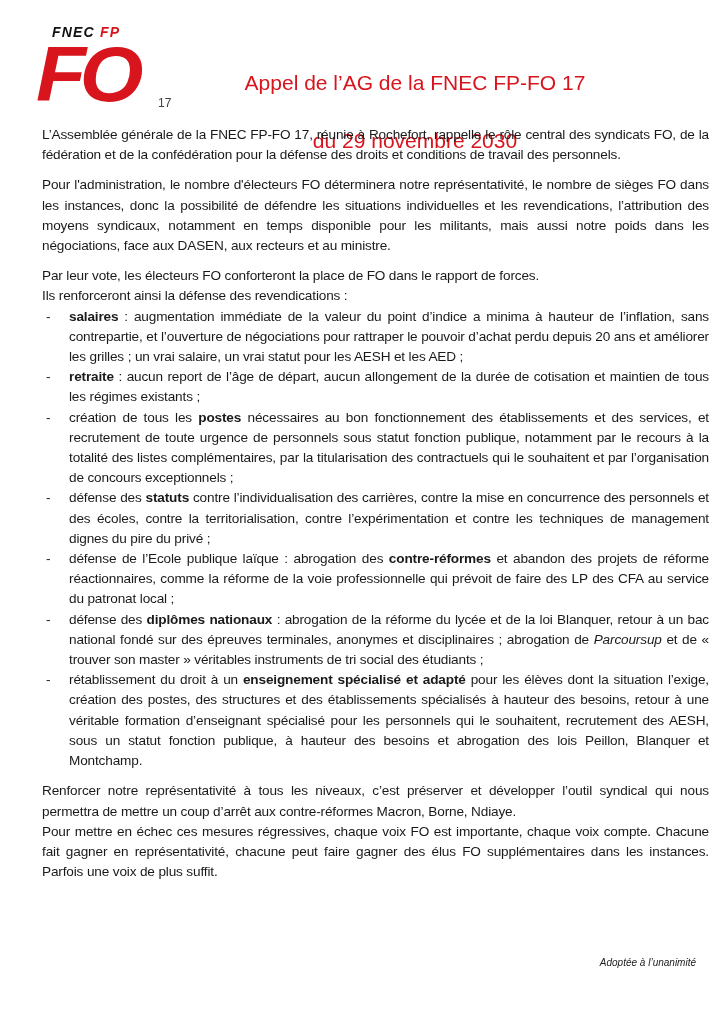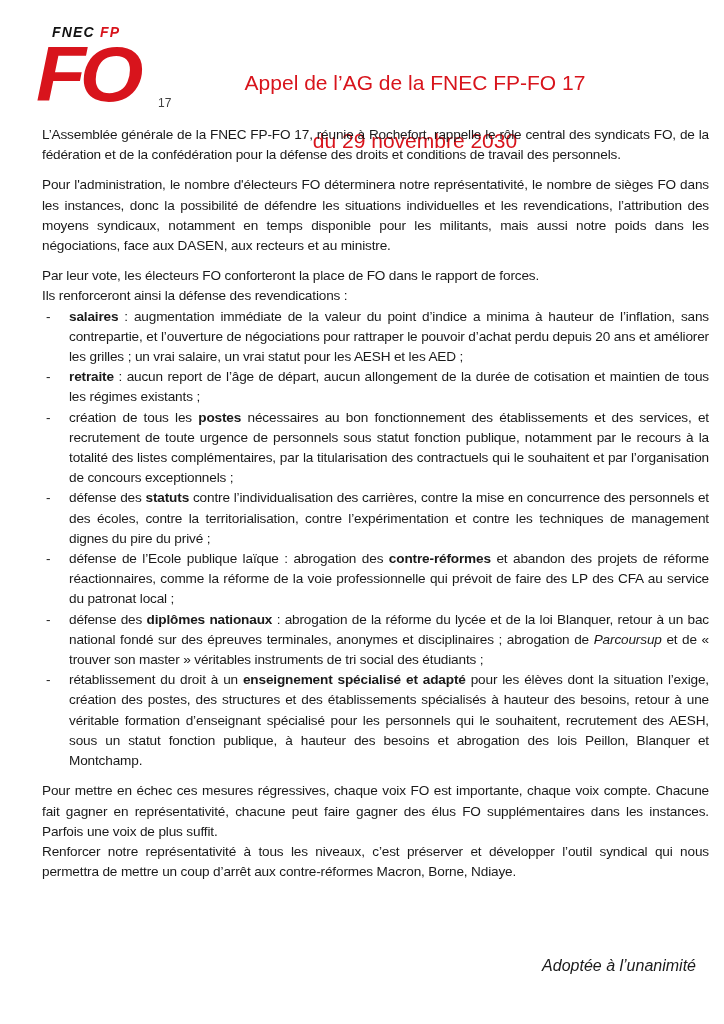--- a/index.html
+++ b/index.html
@@ -18,21 +18,21 @@
   .title div { white-space:nowrap;margin-top:32px; }
   .body { position:absolute; left:42px; top:125px; width:667px; font-size:13.6px;
           line-height:20.2px; text-align:justify; letter-spacing:-0.15px; }
   .body p { margin:0; }
   .gap { height:10px; }
   ul.claims { list-style:none; margin:0; padding:0; }
   ul.claims li { position:relative; padding-left:27px; }
   ul.claims li .dash { position:absolute; left:4px; top:0; }
   b { font-weight:bold; }
   i { font-style:italic; }
-  .sig { position:absolute; right:28px; top:957px; font-style:italic; font-size:16px; }
+  .sig { position:absolute; right:28px; top:957px; font-style:italic; font-size:10px; }
   sup { font-size:8px; line-height:0; vertical-align:super; }
 </style>
 </head>
 <body>
 
 <div class="logo">
   <div class="fnec"><span>FNEC</span> <span class="fp">FP</span></div>
   <div class="fo">FO</div>
   <div class="num">17</div>
 </div>
@@ -52,18 +52,18 @@
   <ul class="claims" id="claims">
       <li><span class="dash">-</span><span></span><b>salaires</b><span> : augmentation immédiate de la valeur du point d’indice a minima à hauteur de l’inflation, sans contrepartie, et l’ouverture de négociations pour rattraper le pouvoir d’achat perdu depuis 20 ans et améliorer les grilles ; un vrai salaire, un vrai statut pour les AESH et les AED ;</span></li>
       <li><span class="dash">-</span><span></span><b>retraite</b><span> : aucun report de l’âge de départ, aucun allongement de la durée de cotisation et maintien de tous les régimes existants ;</span></li>
       <li><span class="dash">-</span><span>création de tous les </span><b>postes</b><span> nécessaires au bon fonctionnement des établissements et des services, et recrutement de toute urgence de personnels sous statut fonction publique, notamment par le recours à la totalité des listes complémentaires, par la titularisation des contractuels qui le souhaitent et par l’organisation de concours exceptionnels ;</span></li>
       <li><span class="dash">-</span><span>défense des </span><b>statuts</b><span> contre l’individualisation des carrières, contre la mise en concurrence des personnels et des écoles, contre la territorialisation, contre l’expérimentation et contre les techniques de management dignes du pire du privé ;</span></li>
       <li><span class="dash">-</span><span>défense de l’Ecole publique laïque : abrogation des </span><b>contre-réformes</b><span> et abandon des projets de réforme réactionnaires, comme la réforme de la voie professionnelle qui prévoit de faire des LP des CFA au service du patronat local ;</span></li>
       <li><span class="dash">-</span><span>défense des </span><b>diplômes nationaux</b><span> : abrogation de la réforme du lycée et de la loi Blanquer, retour à un bac national fondé sur des épreuves terminales, anonymes et disciplinaires ; abrogation de </span><i>Parcoursup</i><span> et de « trouver son master » véritables instruments de tri social des étudiants ;</span></li>
       <li><span class="dash">-</span><span>rétablissement du droit à un </span><b>enseignement spécialisé et adapté</b><span> pour les élèves dont la situation l’exige, création des postes, des structures et des établissements spécialisés à hauteur des besoins, retour à une véritable formation d’enseignant spécialisé pour les personnels qui le souhaitent, recrutement des AESH, sous un statut fonction publique, à hauteur des besoins et abrogation des lois Peillon, Blanquer et Montchamp.</span></li>
     </ul>
   <div class="gap"></div>
+  <p>Renforcer notre représentativité à tous les niveaux, c’est préserver et développer l’outil syndical qui nous permettra de mettre un coup d’arrêt aux contre-réformes Macron, Borne, Ndiaye.</p>
   <p>Pour mettre en échec ces mesures régressives, chaque voix FO est importante, chaque voix compte. Chacune fait gagner en représentativité, chacune peut faire gagner des élus FO supplémentaires dans les instances. Parfois une voix de plus suffit.</p>
-  <p>Renforcer notre représentativité à tous les niveaux, c’est préserver et développer l’outil syndical qui nous permettra de mettre un coup d’arrêt aux contre-réformes Macron, Borne, Ndiaye.</p>
   <div class="gap"></div>
 </div>
 
 <div class="sig">Adoptée à l’unanimité</div>
 
 </body></html>

